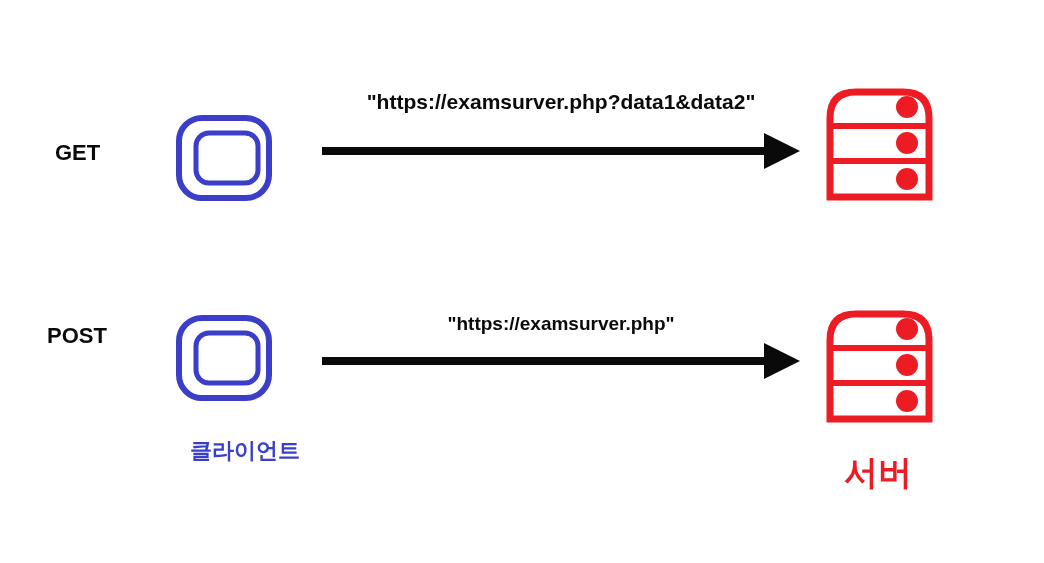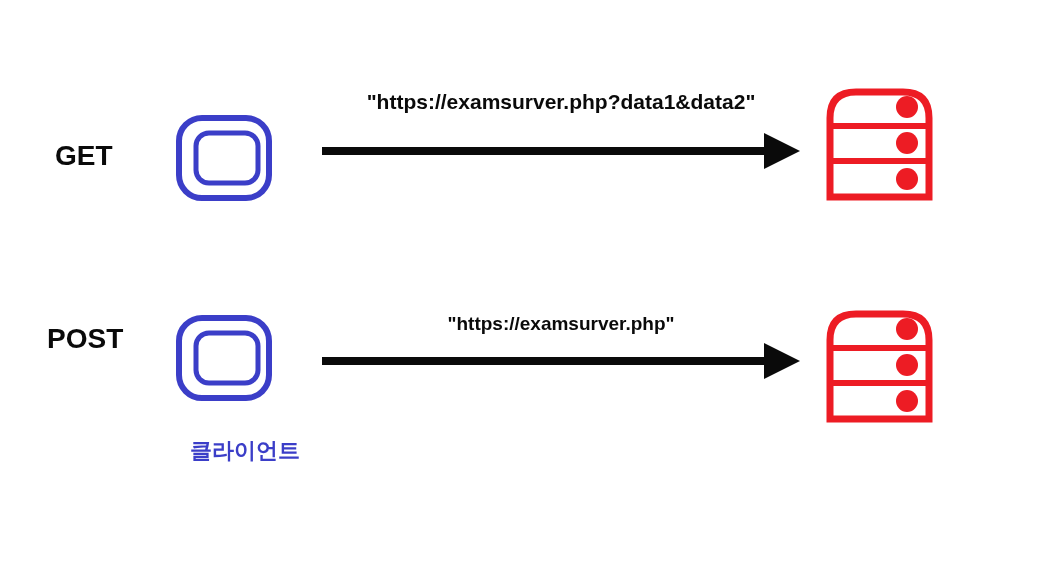--- a/index.html
+++ b/index.html
@@ -8,21 +8,21 @@
     --black:#0a0a0a;
   }
   *{margin:0;padding:0;box-sizing:border-box;}
   html,body{width:1044px;height:563px;background:#ffffff;overflow:hidden;}
   body{font-family:"Liberation Sans","DejaVu Sans",sans-serif;}
   .canvas{position:relative;width:1044px;height:563px;background:#ffffff;}
 
   .method-label{
     position:absolute;
     font-weight:bold;
-    font-size:28px;
+    font-size:22px;
     color:var(--black);
     letter-spacing:0px;
   }
   .method-get{left:55px;top:140px;}
   .method-post{left:47px;top:323px;}
 
   .client-icon{position:absolute;width:96px;height:86px;}
   .client-icon-1{left:176px;top:115px;}
   .client-icon-2{left:176px;top:315px;}
 
@@ -122,14 +122,15 @@
       <path d="M 4,30 Q 4,4 30,4 L 77,4 Q 103,4 103,30 L 103,109 L 4,109 Z" fill="none" stroke="#ED1C24" stroke-width="7"></path>
       <line x1="4" y1="38" x2="103" y2="38" stroke="#ED1C24" stroke-width="6"></line>
       <line x1="4" y1="73" x2="103" y2="73" stroke="#ED1C24" stroke-width="6"></line>
       <circle cx="81" cy="19" r="11" fill="#ED1C24"></circle>
       <circle cx="81" cy="55" r="11" fill="#ED1C24"></circle>
       <circle cx="81" cy="91" r="11" fill="#ED1C24"></circle>
     </svg>
   </div>
 
   <div class="client-caption client-caption-1">클라이언트</div>
+  <div class="server-caption server-caption-1">서버</div>
 
 </div>
 
 </body></html>

